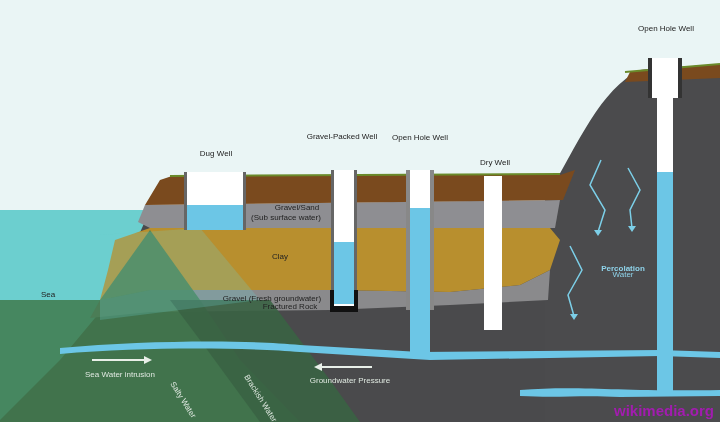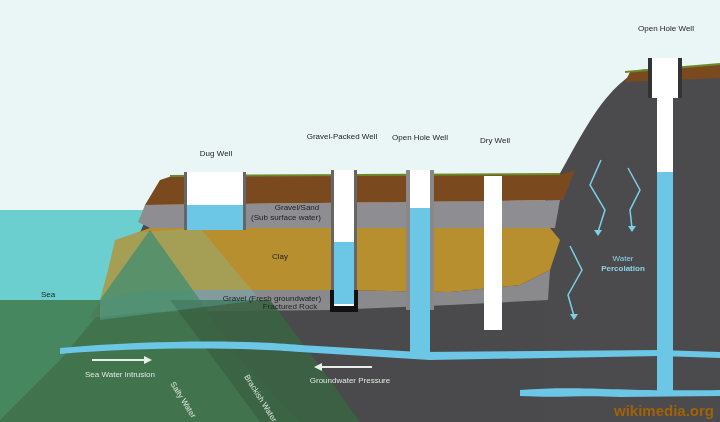--- a/index.html
+++ b/index.html
@@ -2,21 +2,21 @@
 <html><head>
 <meta charset="utf-8">
 <style>
   html, body { margin:0; padding:0; }
   body { width:720px; height:422px; overflow:hidden; background:#eaf5f5; font-family:"Liberation Sans", sans-serif; }
   #diagram { position:absolute; left:0; top:0; width:720px; height:422px; }
   .lbl { position:absolute; font-family:"Liberation Sans", sans-serif; font-size:8px; text-align:center; line-height:1.15; white-space:nowrap; }
   .lbl.dark { color:#222; }
   .lbl.light { color:#dfe8e0; }
   .lbl.blue { color:#8fd3ea; }
-  .wm { position:absolute; right:6px; bottom:3px; font-size:15px; font-weight:bold; color:#a16207; font-family:"Liberation Sans", sans-serif; }
+  .wm { position:absolute; right:6px; bottom:3px; font-size:15px; font-weight:bold; color:#a21caf; font-family:"Liberation Sans", sans-serif; }
 </style>
 </head>
 <body>
 
 <svg id="diagram" viewBox="0 0 720 422" xmlns="http://www.w3.org/2000/svg">
 
   <rect x="0" y="0" width="720" height="422" fill="#eaf5f5"></rect>
 
   <rect x="0" y="210" width="720" height="212" fill="#6ccfcf"></rect>
 
@@ -83,31 +83,31 @@
   </g>
   <g>
     <line x1="322" y1="367" x2="372" y2="367" stroke="#e8efe8" stroke-width="2"></line>
     <polygon points="322,363 314,367 322,371" fill="#e8efe8"></polygon>
   </g>
 </svg>
 
 <div class="lbl dark" style="left:186px;top:149px;width:60px;">Dug Well</div>
 <div class="lbl dark" style="left:306px;top:132px;width:72px;white-space:normal;">Gravel-Packed Well</div>
 <div class="lbl dark" style="left:390px;top:133px;width:60px;white-space:normal;">Open Hole Well</div>
-<div class="lbl dark" style="left:465px;top:136px;width:60px;">Dry Well</div>
+<div class="lbl dark" style="left:465px;top:158px;width:60px;">Dry Well</div>
 <div class="lbl dark" style="left:636px;top:24px;width:60px;white-space:normal;">Open Hole Well</div>
 
 <div class="lbl dark" style="left:244px;top:203px;width:84px;padding-left:11px;">Gravel/Sand</div>
 <div class="lbl dark" style="left:244px;top:213px;width:84px;">(Sub surface water)</div>
 <div class="lbl dark" style="left:260px;top:252px;width:40px;">Clay</div>
 <div class="lbl dark" style="left:214px;top:294px;width:116px;">Gravel (Fresh groundwater)</div>
 <div class="lbl dark" style="left:250px;top:302px;width:80px;">Fractured Rock</div>
 
 <div class="lbl dark" style="left:36px;top:262px;width:24px;margin-top:28px;">Sea</div>
 <div class="lbl light" style="left:176px;top:380px;transform:rotate(58deg);transform-origin:left top;">Salty Water</div>
 <div class="lbl light" style="left:250px;top:373px;transform:rotate(58deg);transform-origin:left top;">Brackish Water</div>
-<div class="lbl blue" style="left:598px;top:254px;width:50px;">Water</div>
+<div class="lbl blue" style="left:598px;top:270px;width:50px;">Water</div>
 <div class="lbl blue" style="left:598px;top:264px;width:50px;font-weight:bold;">Percolation</div>
 
 <div class="lbl light" style="left:78px;top:370px;width:84px;">Sea Water intrusion</div>
 <div class="lbl light" style="left:300px;top:376px;width:100px;">Groundwater Pressure</div>
 
 <div class="wm">wikimedia.org</div>
 
 </body></html>

